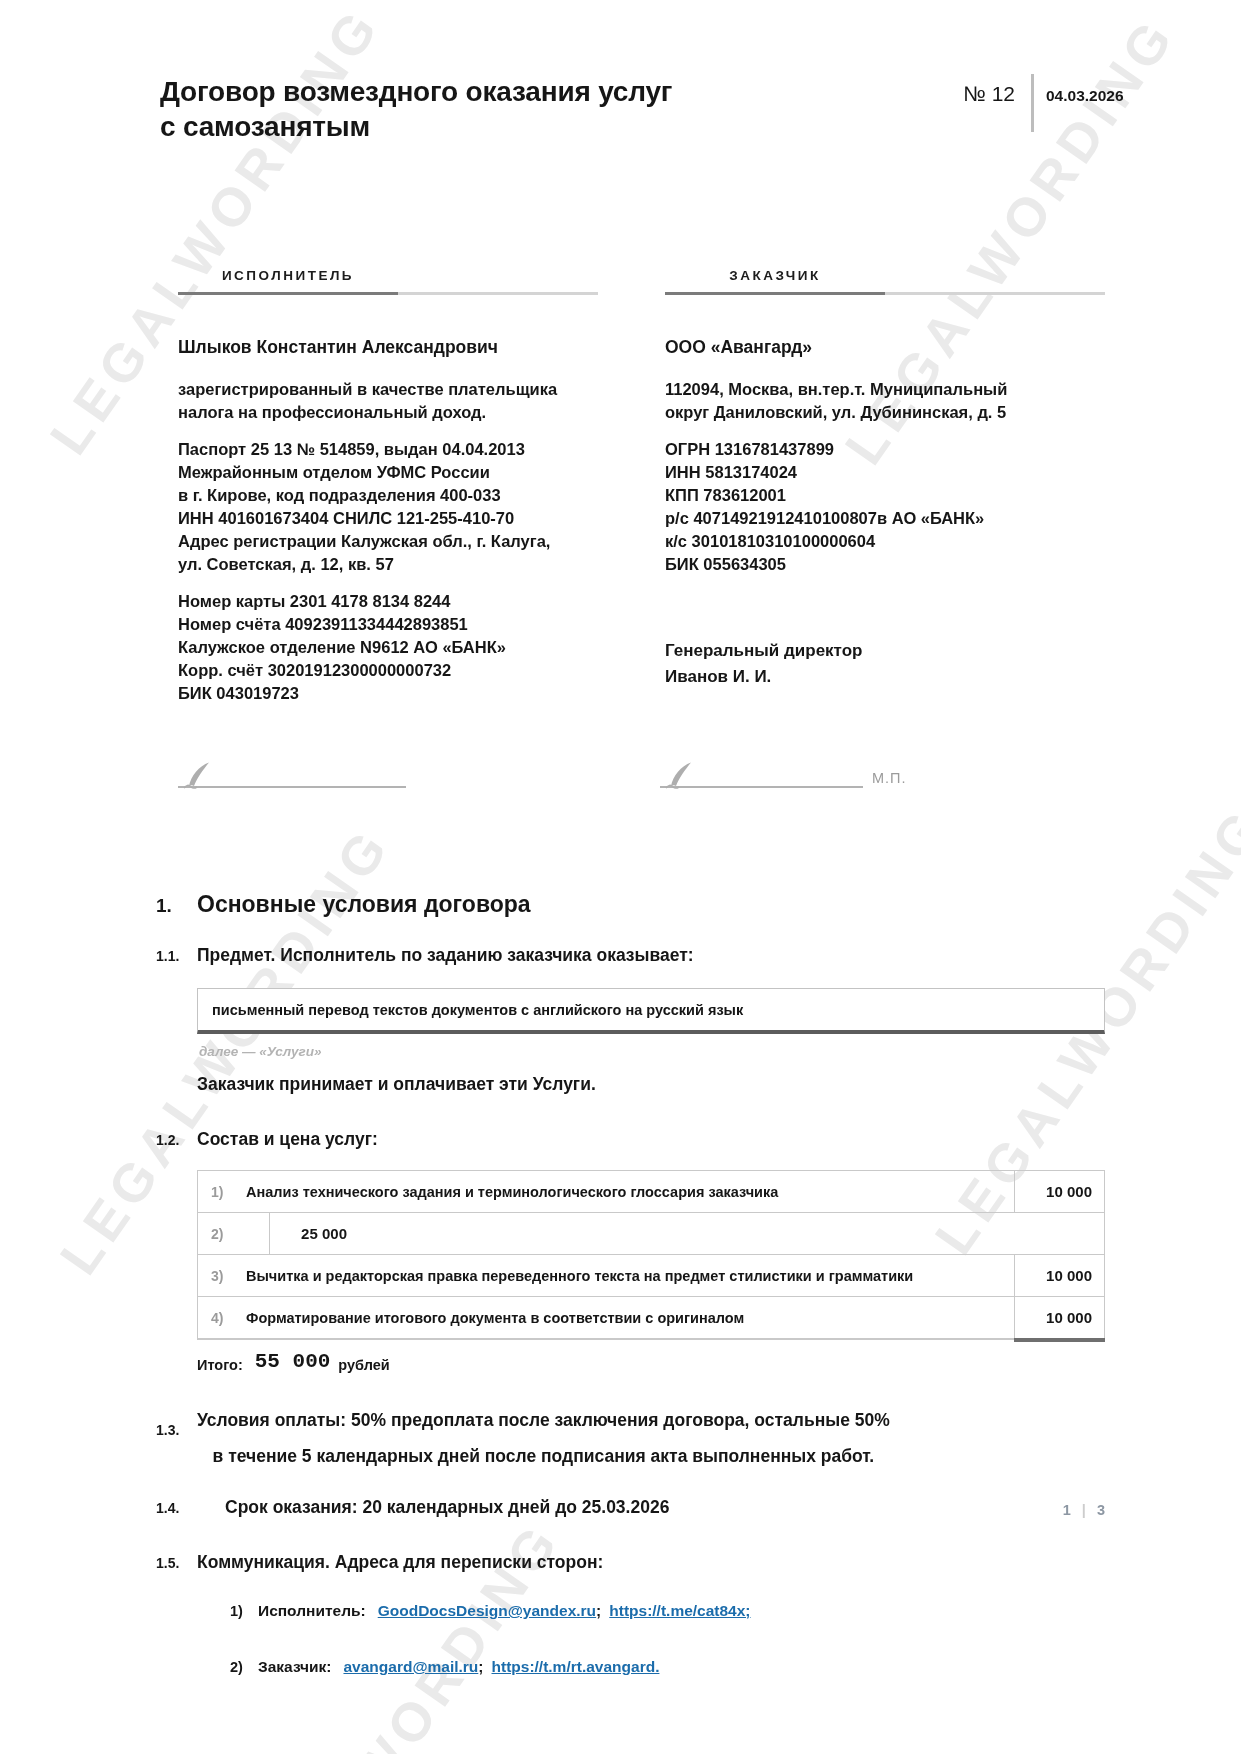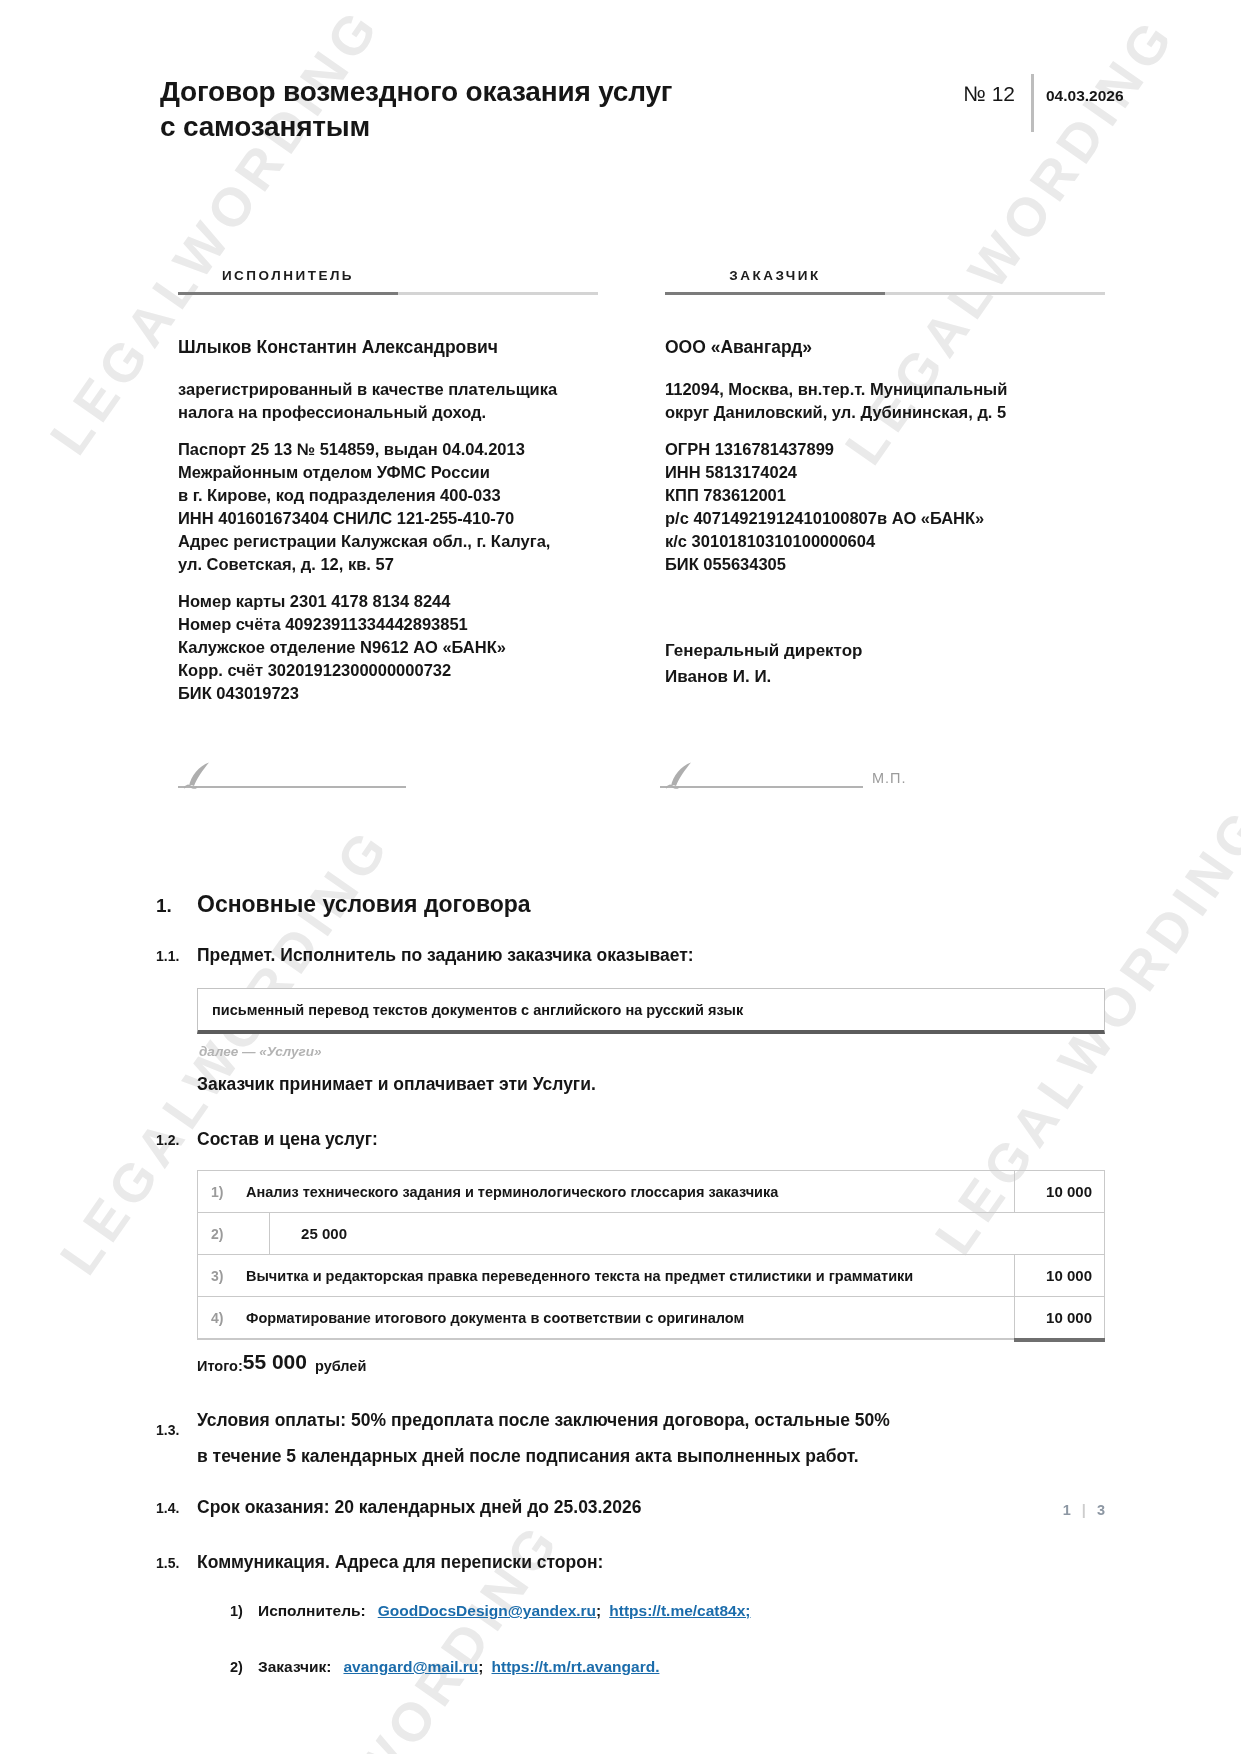--- a/index.html
+++ b/index.html
@@ -37,21 +37,21 @@
   .sig-left{left:178px;top:750px;width:228px;}
   .sig-right{left:660px;top:750px;width:203px;}
   .pen{position:absolute;left:2px;bottom:-6px;}
   .mp-label{position:absolute;left:872px;top:770px;font-size:14.5px;font-weight:normal;color:#9b9b9b;letter-spacing:1px;}
   
   .row-abs{position:absolute;left:156px;display:flex;align-items:baseline;}
   .num-col{width:41px;flex:0 0 41px;font-size:14px;font-weight:bold;}
   .sec-head-num{font-size:19px;}
   .sec-head-title{font-size:23px;font-weight:bold;}
   .item-title{font-size:17.5px;font-weight:bold;}
-  .item-text{font-size:17.5px;font-weight:bold;line-height:36px;white-space:pre-line;}
+  .item-text{font-size:17.5px;font-weight:bold;line-height:36px;white-space:pre-line;text-align:center;}
   
   .service-input{
     position:absolute;left:197px;top:988px;width:908px;height:46px;box-sizing:border-box;
     border:1px solid #c3c3c3;border-bottom:4px solid #5c5c5c;background:#fff;
     font-family:"Liberation Sans",sans-serif;font-size:14.5px;font-weight:bold;color:#161616;
     padding:0 14px;outline:none;
   }
   .service-note{position:absolute;left:199px;top:1044px;font-size:13.5px;font-style:italic;font-weight:bold;color:#b3b3b3;}
   .confirmation{position:absolute;left:197px;top:1074px;font-size:17.5px;font-weight:bold;}
   
@@ -61,21 +61,21 @@
   .t-num{flex:0 0 26px;padding-left:13px;font-size:14px;font-weight:bold;color:#9b9b9b;}
   .t-name{flex:1;padding-left:9px;padding-right:8px;font-size:14.5px;font-weight:bold;}
   .t-price{flex:0 0 90px;align-self:stretch;display:flex;align-items:center;justify-content:flex-end;
     box-sizing:border-box;border-left:1px solid #c9c9c9;padding-right:12px;font-size:15px;font-weight:bold;margin-left:32px;}
   .t-bottom{position:absolute;left:-1px;right:-1px;bottom:-1px;height:1px;background:#c9c9c9;}
   .t-bottom-dark{position:absolute;right:-1px;bottom:-3px;width:91px;height:4px;background:#6f6f6f;}
   .s-table-wrap{position:relative;}
   
   .total-row{position:absolute;left:197px;top:1350px;display:flex;align-items:flex-end;}
   .total-label{font-size:14.5px;font-weight:bold;}
-  .total-value{font-size:21px;font-weight:bold;margin-left:0;}
+  .total-value{font-size:21px;font-weight:bold;margin-left:12px;font-family:Liberation Mono, monospace;}
   .total-suffix{font-size:14.5px;font-weight:bold;margin-left:8px;}
   
   .comm-item{position:absolute;left:230px;display:flex;align-items:baseline;font-size:15.5px;font-weight:bold;}
   .comm-num{flex:0 0 28px;font-size:14.5px;}
   .comm-label{margin-right:12px;}
   .comm-link{color:#1b6cab;text-decoration:underline;font-weight:bold;}
   .comm-sep{margin-right:8px;}
   
   .page-footer{position:absolute;right:136px;top:1502px;display:flex;gap:11px;align-items:baseline;
     font-size:14.5px;font-weight:bold;color:#8d97a3;}
@@ -198,21 +198,21 @@
       <span class="total-value">55 000</span>
       <span class="total-suffix">рублей</span>
     </div>
 
     <div class="row-abs" style="top:1402px;">
       <span class="num-col" style="position:relative;top:9px;">1.3.</span>
       <span class="item-text">Условия оплаты: 50% предоплата после заключения договора, остальные 50%
 в течение 5 календарных дней после подписания акта выполненных работ.</span>
     </div>
 
-    <div class="row-abs" style="top:1497px;">
+    <div class="row-abs" style="top:1497px;gap:28px;">
       <span class="num-col">1.4.</span>
       <span class="item-title">Срок оказания: 20 календарных дней до 25.03.2026</span>
     </div>
 
     <div class="row-abs" style="top:1552px;justify-content:center;">
       <span class="num-col">1.5.</span>
       <span class="item-title">Коммуникация. Адреса для переписки сторон:</span>
     </div>
 
     <div class="comm-item" style="top:1602px;">

